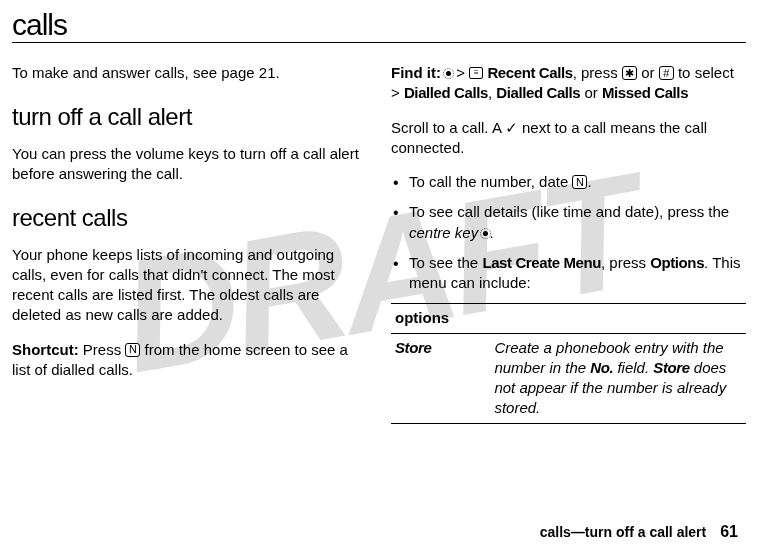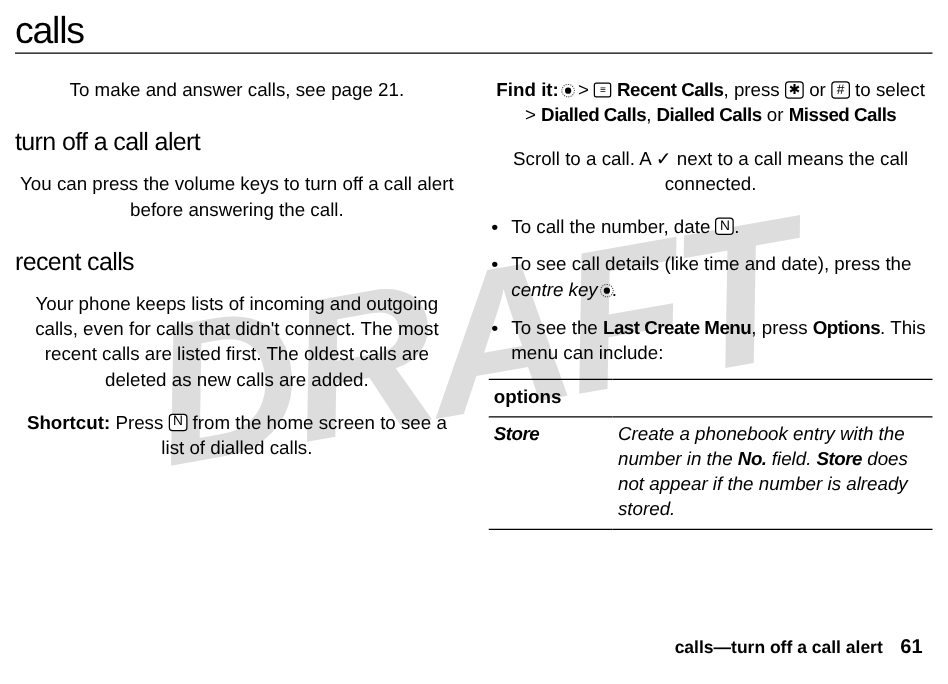--- a/index.html
+++ b/index.html
@@ -54,29 +54,28 @@
       font-size: 15px;
       line-height: 1.35;
     }
     .col-left {
       flex: 1;
     }
     .col-right {
       flex: 1;
     }
     .section-heading {
-      font-size: 20px;
+      font-size: 24px;
       font-weight: normal;
       margin-top: 18px;
       margin-bottom: 10px;
       letter-spacing: -0.5px;
     }
     .para {
       margin-bottom: 14px;
-      text-align: center;
     }
     .bold {
       font-weight: bold;
     }
     .condensed {
       font-family: "Arial Narrow", Arial, sans-serif;
       font-weight: bold;
       font-stretch: condensed;
       letter-spacing: -0.4px;
     }
@@ -133,21 +132,21 @@
       padding: 4px 4px;
       vertical-align: top;
       border-bottom: 1.5px solid #000;
       font-style: italic;
     }
     .options-table td.first {
       width: 28%;
     }
     .footer {
       position: absolute;
-      bottom: 20px;
+      bottom: 6px;
       right: 20px;
       font-size: 14px;
       font-weight: bold;
       z-index: 1;
     }
     .page-num {
       font-size: 16px;
       margin-left: 14px;
     }
     .checkmark {

